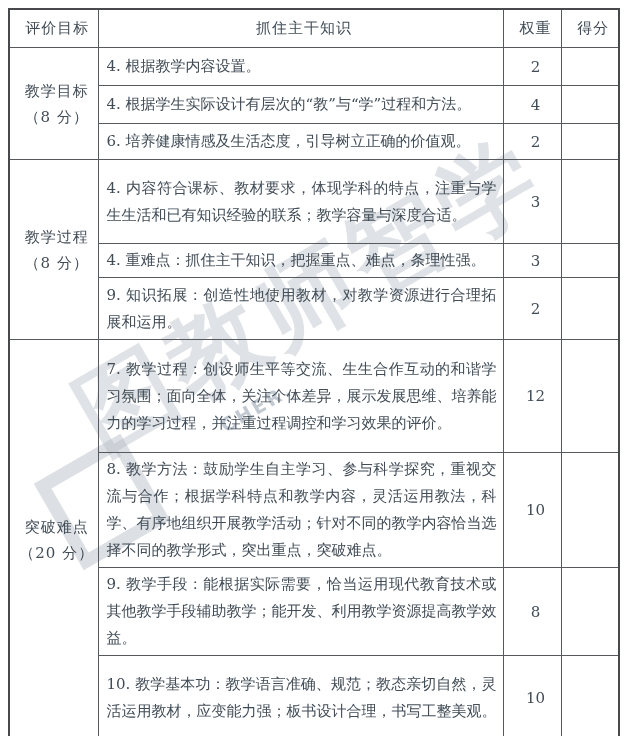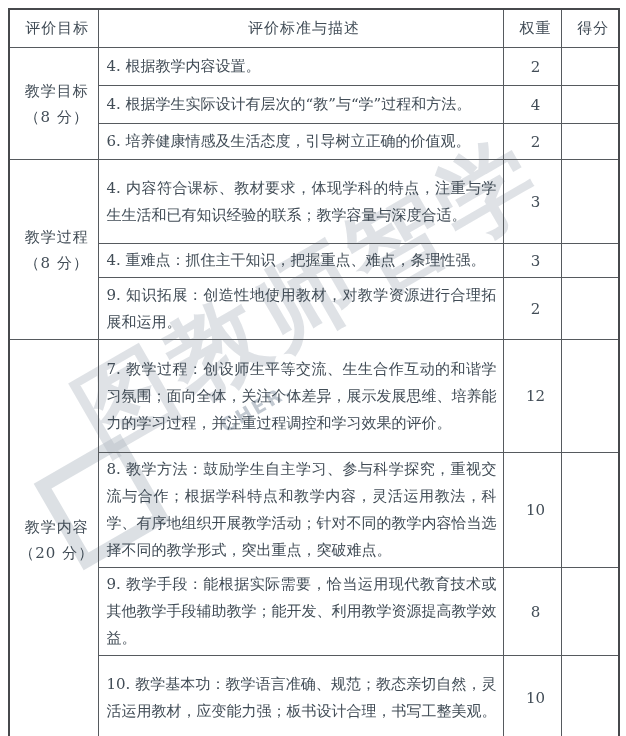--- a/index.html
+++ b/index.html
@@ -124,21 +124,21 @@
   <table class="rubric">
     <colgroup>
       <col style="width:89px">
       <col style="width:405px">
       <col style="width:58px">
       <col style="width:58px">
     </colgroup>
     <thead>
       <tr>
         <th class="hdr">评价目标</th>
-        <th class="hdr">评价标准与描述</th>
+        <th class="hdr">抓住主干知识</th>
         <th class="hdr">权重</th>
         <th class="hdr">得分</th>
       </tr>
     </thead>
     <tbody>
 
       <tr style="height:38px">
         <td class="group" rowspan="3">
           <span>教学目标</span>
           <span>（8 分）</span>
@@ -173,21 +173,21 @@
         <td class="score"></td>
       </tr>
       <tr style="height:62px">
         <td class="desc">9. 知识拓展：创造性地使用教材，对教学资源进行合理拓展和运用。</td>
         <td class="weight">2</td>
         <td class="score"></td>
       </tr>
 
       <tr style="height:113px">
         <td class="group" rowspan="4">
-          <span>教学内容</span>
+          <span>突破难点</span>
           <span>（20 分）</span>
         </td>
         <td class="desc">7. 教学过程：创设师生平等交流、生生合作互动的和谐学习氛围；面向全体，关注个体差异，展示发展思维、培养能力的学习过程，并注重过程调控和学习效果的评价。</td>
         <td class="weight">12</td>
         <td class="score"></td>
       </tr>
       <tr style="height:113px">
         <td class="desc">8. 教学方法：鼓励学生自主学习、参与科学探究，重视交流与合作；根据学科特点和教学内容，灵活运用教法，科学、有序地组织开展教学活动；针对不同的教学内容恰当选择不同的教学形式，突出重点，突破难点。</td>
         <td class="weight">10</td>
         <td class="score"></td>

